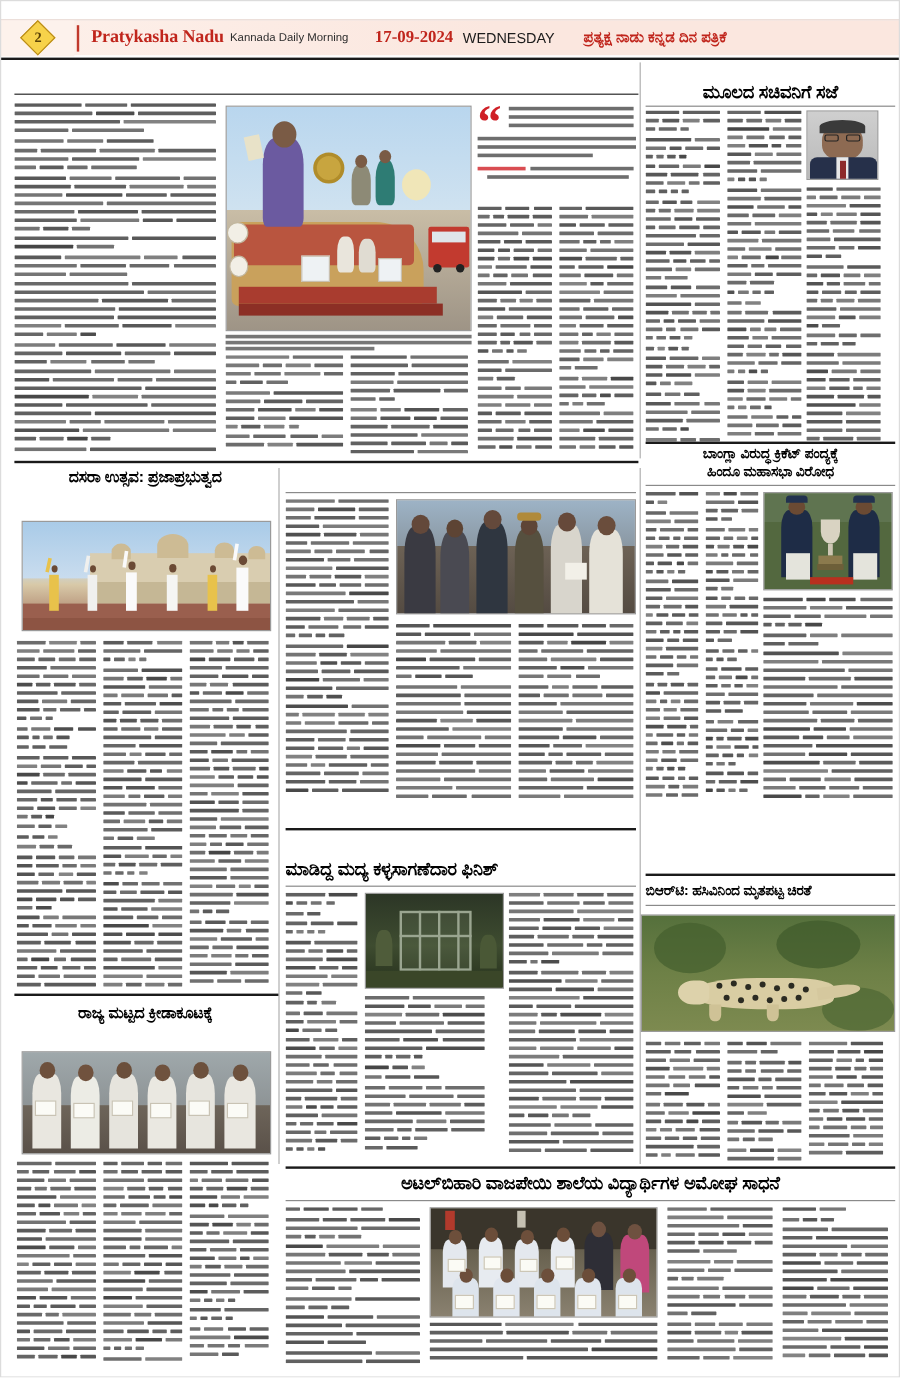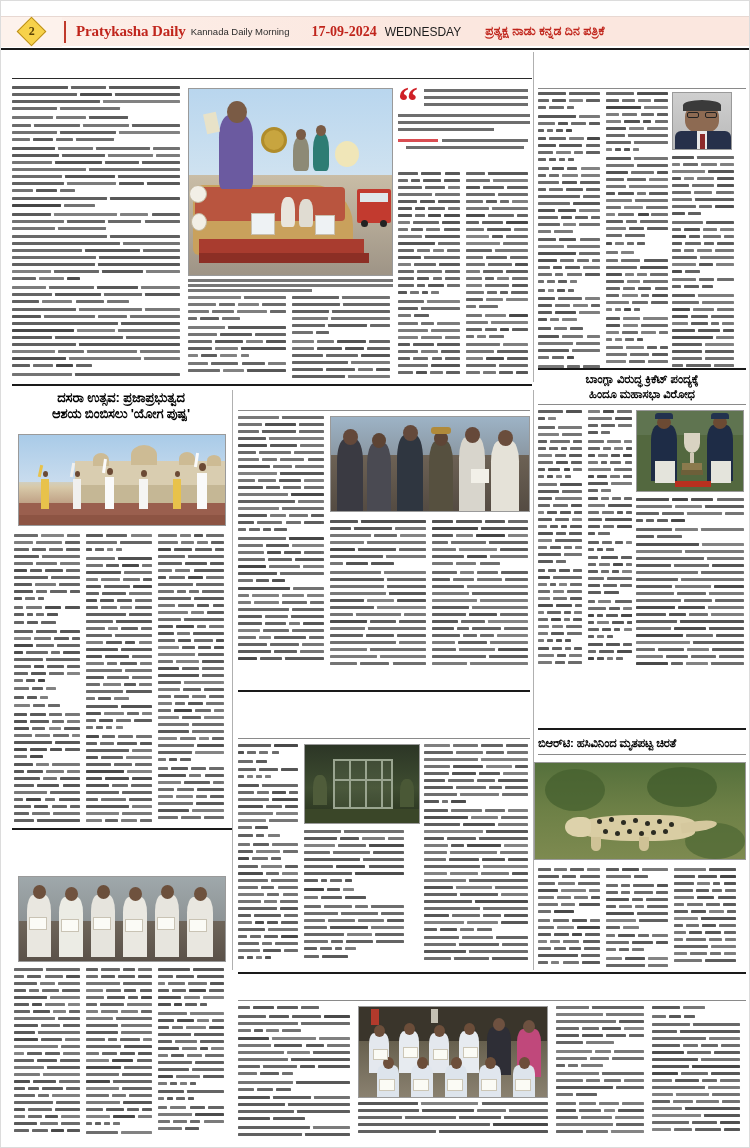--- a/index.html
+++ b/index.html
@@ -128,31 +128,32 @@
 
 <div class="page">
 
   <div class="masthead">
     <div class="mh-logo-wrap">
       <div class="mh-logo">
         <span>2</span>
       </div>
     </div>
     <div class="mh-divider"></div>
-    <div class="mh-title">Pratykasha Daily</div>
+    <div class="mh-title">Pratykasha Nadu</div>
     <div class="mh-sub">Kannada Daily Morning</div>
     <div class="mh-date">17-09-2024</div>
     <div class="mh-day">WEDNESDAY</div>
     <div class="mh-kn">ಪ್ರತ್ಯಕ್ಷ ನಾಡು ಕನ್ನಡ ದಿನ ಪತ್ರಿಕೆ</div>
   </div>
 
   <div class="rule-thick" style="top:48px;"></div>
 
   <div class="hrule" style="left:12px;top:78px;width:520px;background:#2a2a2a;height:1.1px;"></div>
 
+  <div class="kn-head md" style="position:absolute;left:538px;top:69px;width:208px;text-align:center;">ಮೂಲದ ಸಚಿವನಿಗೆ ಸಜೆ</div>
   <div class="hrule" style="left:538px;top:88px;width:208px;"></div>
 
   <div class="vrule" style="left:533px;top:52px;height:330px;"></div>
 
   <div class="photo ph-float" style="left:188px;top:88px;width:205px;height:188px;">
     <div style="position:absolute;left:0;top:0;width:100%;height:46%;background:linear-gradient(#b9d6ee,#cfe2f0);"></div>
     <div style="position:absolute;left:0;top:46%;width:100%;height:54%;background:linear-gradient(#c9bda6,#9e9486);"></div>
 
     <div style="position:absolute;left:4px;top:96px;width:160px;height:70px;background:#c9a15c;border-radius:6px 40px 6px 6px;"></div>
     <div style="position:absolute;left:6px;top:98px;width:150px;height:34px;background:#b9553f;border-radius:4px;"></div>
@@ -917,21 +918,20 @@
       <div class="tl" style="left: 33px; top: 200.5px; width: 29px; opacity: 0.78;"></div>
       <div class="tl" style="left: 0px; top: 207.5px; width: 10.7px; opacity: 0.81;"></div>
       <div class="tl k" style="left: 13.7px; top: 207.5px; width: 25.7px; opacity: 0.79;"></div>
       <div class="tl k" style="left: 42.4px; top: 207.5px; width: 19.6px; opacity: 0.71;"></div>
     </div>
 
   <div class="hrule dark" style="left:12px;top:384px;width:520px;"></div>
   <div class="hrule dark" style="left:538px;top:368px;width:208px;"></div>
 
   <div class="kn-head sm" style="position:absolute;left:14px;top:390px;width:214px;text-align:center;">ದಸರಾ ಉತ್ಸವ: ಪ್ರಜಾಪ್ರಭುತ್ವದ</div>
-  <div class="kn-head sm" style="position:absolute;left:14px;top:406px;width:214px;text-align:center;">ಆಶಯ ಬಿಂಬಿಸಲು 'ಯೋಗ ಪುಷ್ಪ'</div>
 
   <div class="photo ph-yoga" style="left:18px;top:434px;width:208px;height:92px;">
     <div style="position:absolute;left:0;top:0;width:100%;height:52%;background:linear-gradient(#a9cbe8,#c9dcee);"></div>
     <div class="palace" style="left:56px;top:26px;width:150px;height:42px;"></div>
     <div class="dome" style="left:112px;top:10px;width:26px;height:20px;"></div>
     <div class="dome" style="left:74px;top:18px;width:16px;height:13px;"></div>
     <div class="dome" style="left:160px;top:17px;width:16px;height:13px;"></div>
     <div class="dome" style="left:188px;top:20px;width:14px;height:11px;"></div>
     <div style="position:absolute;left:56px;top:50px;width:150px;height:18px;background:#c5b795;"></div>
     <div style="position:absolute;left:0;top:68px;width:100%;height:24px;background:#9a5f4e;"></div>
@@ -1901,20 +1901,21 @@
       <div class="tl" style="left: 55px; top: 157px; width: 24.7px; opacity: 0.8;"></div>
       <div class="tl" style="left: 82.7px; top: 157px; width: 25.3px; opacity: 0.83;"></div>
       <div class="tl k" style="left: 0px; top: 164px; width: 31.6px; opacity: 0.92;"></div>
       <div class="tl k" style="left: 34.6px; top: 164px; width: 12.6px; opacity: 0.79;"></div>
       <div class="tl" style="left: 50.2px; top: 164px; width: 21.9px; opacity: 0.69;"></div>
       <div class="tl" style="left: 75.1px; top: 164px; width: 32.9px; opacity: 0.8;"></div>
     </div>
 
   <div class="hrule dark" style="left:238px;top:690px;width:292px;"></div>
 
+  <div class="kn-head md" style="position:absolute;left:238px;top:716px;width:292px;">ಮಾಡಿದ್ದ ಮದ್ಯ ಕಳ್ಳಸಾಗಣೆದಾರ ಫಿನಿಶ್</div>
   <div class="hrule" style="left:238px;top:738px;width:292px;"></div>
 
   <div class="photo ph-cage" style="left:304px;top:744px;width:116px;height:80px;">
     <div style="position:absolute;left:0;top:0;width:100%;height:100%;background:linear-gradient(#2c3626,#3e4c30 55%,#26301c);"></div>
     <div style="position:absolute;left:28px;top:14px;width:60px;height:50px;border:2px solid #9aa590;background:rgba(160,175,150,.13);"></div>
     <div style="position:absolute;left:44px;top:14px;width:1.5px;height:50px;background:#9aa590;"></div>
     <div style="position:absolute;left:60px;top:14px;width:1.5px;height:50px;background:#9aa590;"></div>
     <div style="position:absolute;left:76px;top:14px;width:1.5px;height:50px;background:#9aa590;"></div>
     <div style="position:absolute;left:28px;top:34px;width:60px;height:1.5px;background:#9aa590;"></div>
     <div style="position:absolute;left:0;top:64px;width:100%;height:16px;background:#3a4628;"></div>
@@ -2334,20 +2335,21 @@
       <div class="tl" style="left: 0px; top: 84px; width: 13.2px; opacity: 0.71;"></div>
       <div class="tl" style="left: 16.2px; top: 84px; width: 16.9px; opacity: 0.76;"></div>
       <div class="tl" style="left: 36.1px; top: 84px; width: 10.8px; opacity: 0.78;"></div>
       <div class="tl" style="left: 49.9px; top: 84px; width: 12.1px; opacity: 0.71;"></div>
       <div class="tl k" style="left: 0px; top: 91px; width: 27.6px; opacity: 0.7;"></div>
       <div class="tl" style="left: 30.6px; top: 91px; width: 31.4px; opacity: 0.9;"></div>
     </div>
 
   <div class="hrule dark" style="left:12px;top:828px;width:220px;"></div>
 
+  <div class="kn-head sm" style="position:absolute;left:14px;top:836px;width:214px;text-align:center;">ರಾಜ್ಯ ಮಟ್ಟದ ಕ್ರೀಡಾಕೂಟಕ್ಕೆ</div>
 
   <div class="photo ph-award" style="left:18px;top:876px;width:208px;height:86px;">
     <div style="position:absolute;left:0;top:0;width:100%;height:52%;background:linear-gradient(#9fa8ab,#8e9496);"></div>
     <div style="position:absolute;left:0;top:52%;width:100%;height:48%;background:linear-gradient(#6e655a,#5a5149);"></div>
     <div style="position:absolute;left:8px;top:18px;width:24px;height:62px;background:#e9e7e0;border-radius:26% 26% 0 0;"></div>
     <div style="position:absolute;left:14px;top:8px;width:13px;height:14px;background:#6d503c;border-radius:50%;"></div>
     <div style="position:absolute;left:40px;top:20px;width:24px;height:60px;background:#ececE5;border-radius:26% 26% 0 0;"></div>
     <div style="position:absolute;left:46px;top:10px;width:13px;height:14px;background:#70523e;border-radius:50%;"></div>
     <div style="position:absolute;left:72px;top:18px;width:24px;height:62px;background:#e6e4dd;border-radius:26% 26% 0 0;"></div>
     <div style="position:absolute;left:78px;top:8px;width:13px;height:14px;background:#6b4f3b;border-radius:50%;"></div>
@@ -2580,20 +2582,21 @@
       <div class="tl" style="left: 0px; top: 151.5px; width: 12.4px; opacity: 0.77;"></div>
       <div class="tl" style="left: 15.4px; top: 151.5px; width: 13.7px; opacity: 0.76;"></div>
       <div class="tl" style="left: 32.1px; top: 151.5px; width: 10.4px; opacity: 0.82;"></div>
       <div class="tl" style="left: 45.5px; top: 151.5px; width: 20.5px; opacity: 0.73;"></div>
       <div class="tl" style="left: 0px; top: 158.5px; width: 23.7px; opacity: 0.75;"></div>
       <div class="tl k" style="left: 26.7px; top: 158.5px; width: 13.9px; opacity: 0.84;"></div>
     </div>
 
   <div class="hrule dark" style="left:238px;top:972px;width:508px;"></div>
 
+  <div class="kn-head md" style="position:absolute;left:238px;top:978px;width:508px;text-align:center;">ಅಟಲ್‌ಬಿಹಾರಿ ವಾಜಪೇಯಿ ಶಾಲೆಯ ವಿದ್ಯಾರ್ಥಿಗಳ ಅಮೋಘ ಸಾಧನೆ</div>
   <div class="hrule" style="left:238px;top:1000px;width:508px;"></div>
 
   <div class="photo ph-students" style="left:358px;top:1006px;width:190px;height:92px;">
     <div style="position:absolute;left:0;top:0;width:100%;height:100%;background:linear-gradient(#4d4638,#6b6452 45%,#8a8170);"></div>
     <div style="position:absolute;left:0;top:0;width:100%;height:34px;background:#3a352b;"></div>
     <div style="position:absolute;left:12px;top:2px;width:8px;height:16px;background:#b23a2c;"></div>
     <div style="position:absolute;left:72px;top:2px;width:7px;height:14px;background:#c4c0b2;"></div>
 
     <div style="position:absolute;left:10px;top:26px;width:20px;height:40px;background:#e4e8ee;border-radius:26% 26% 0 0;"></div>
     <div style="position:absolute;left:15px;top:18px;width:11px;height:12px;background:#6d4f3b;border-radius:50%;"></div>

